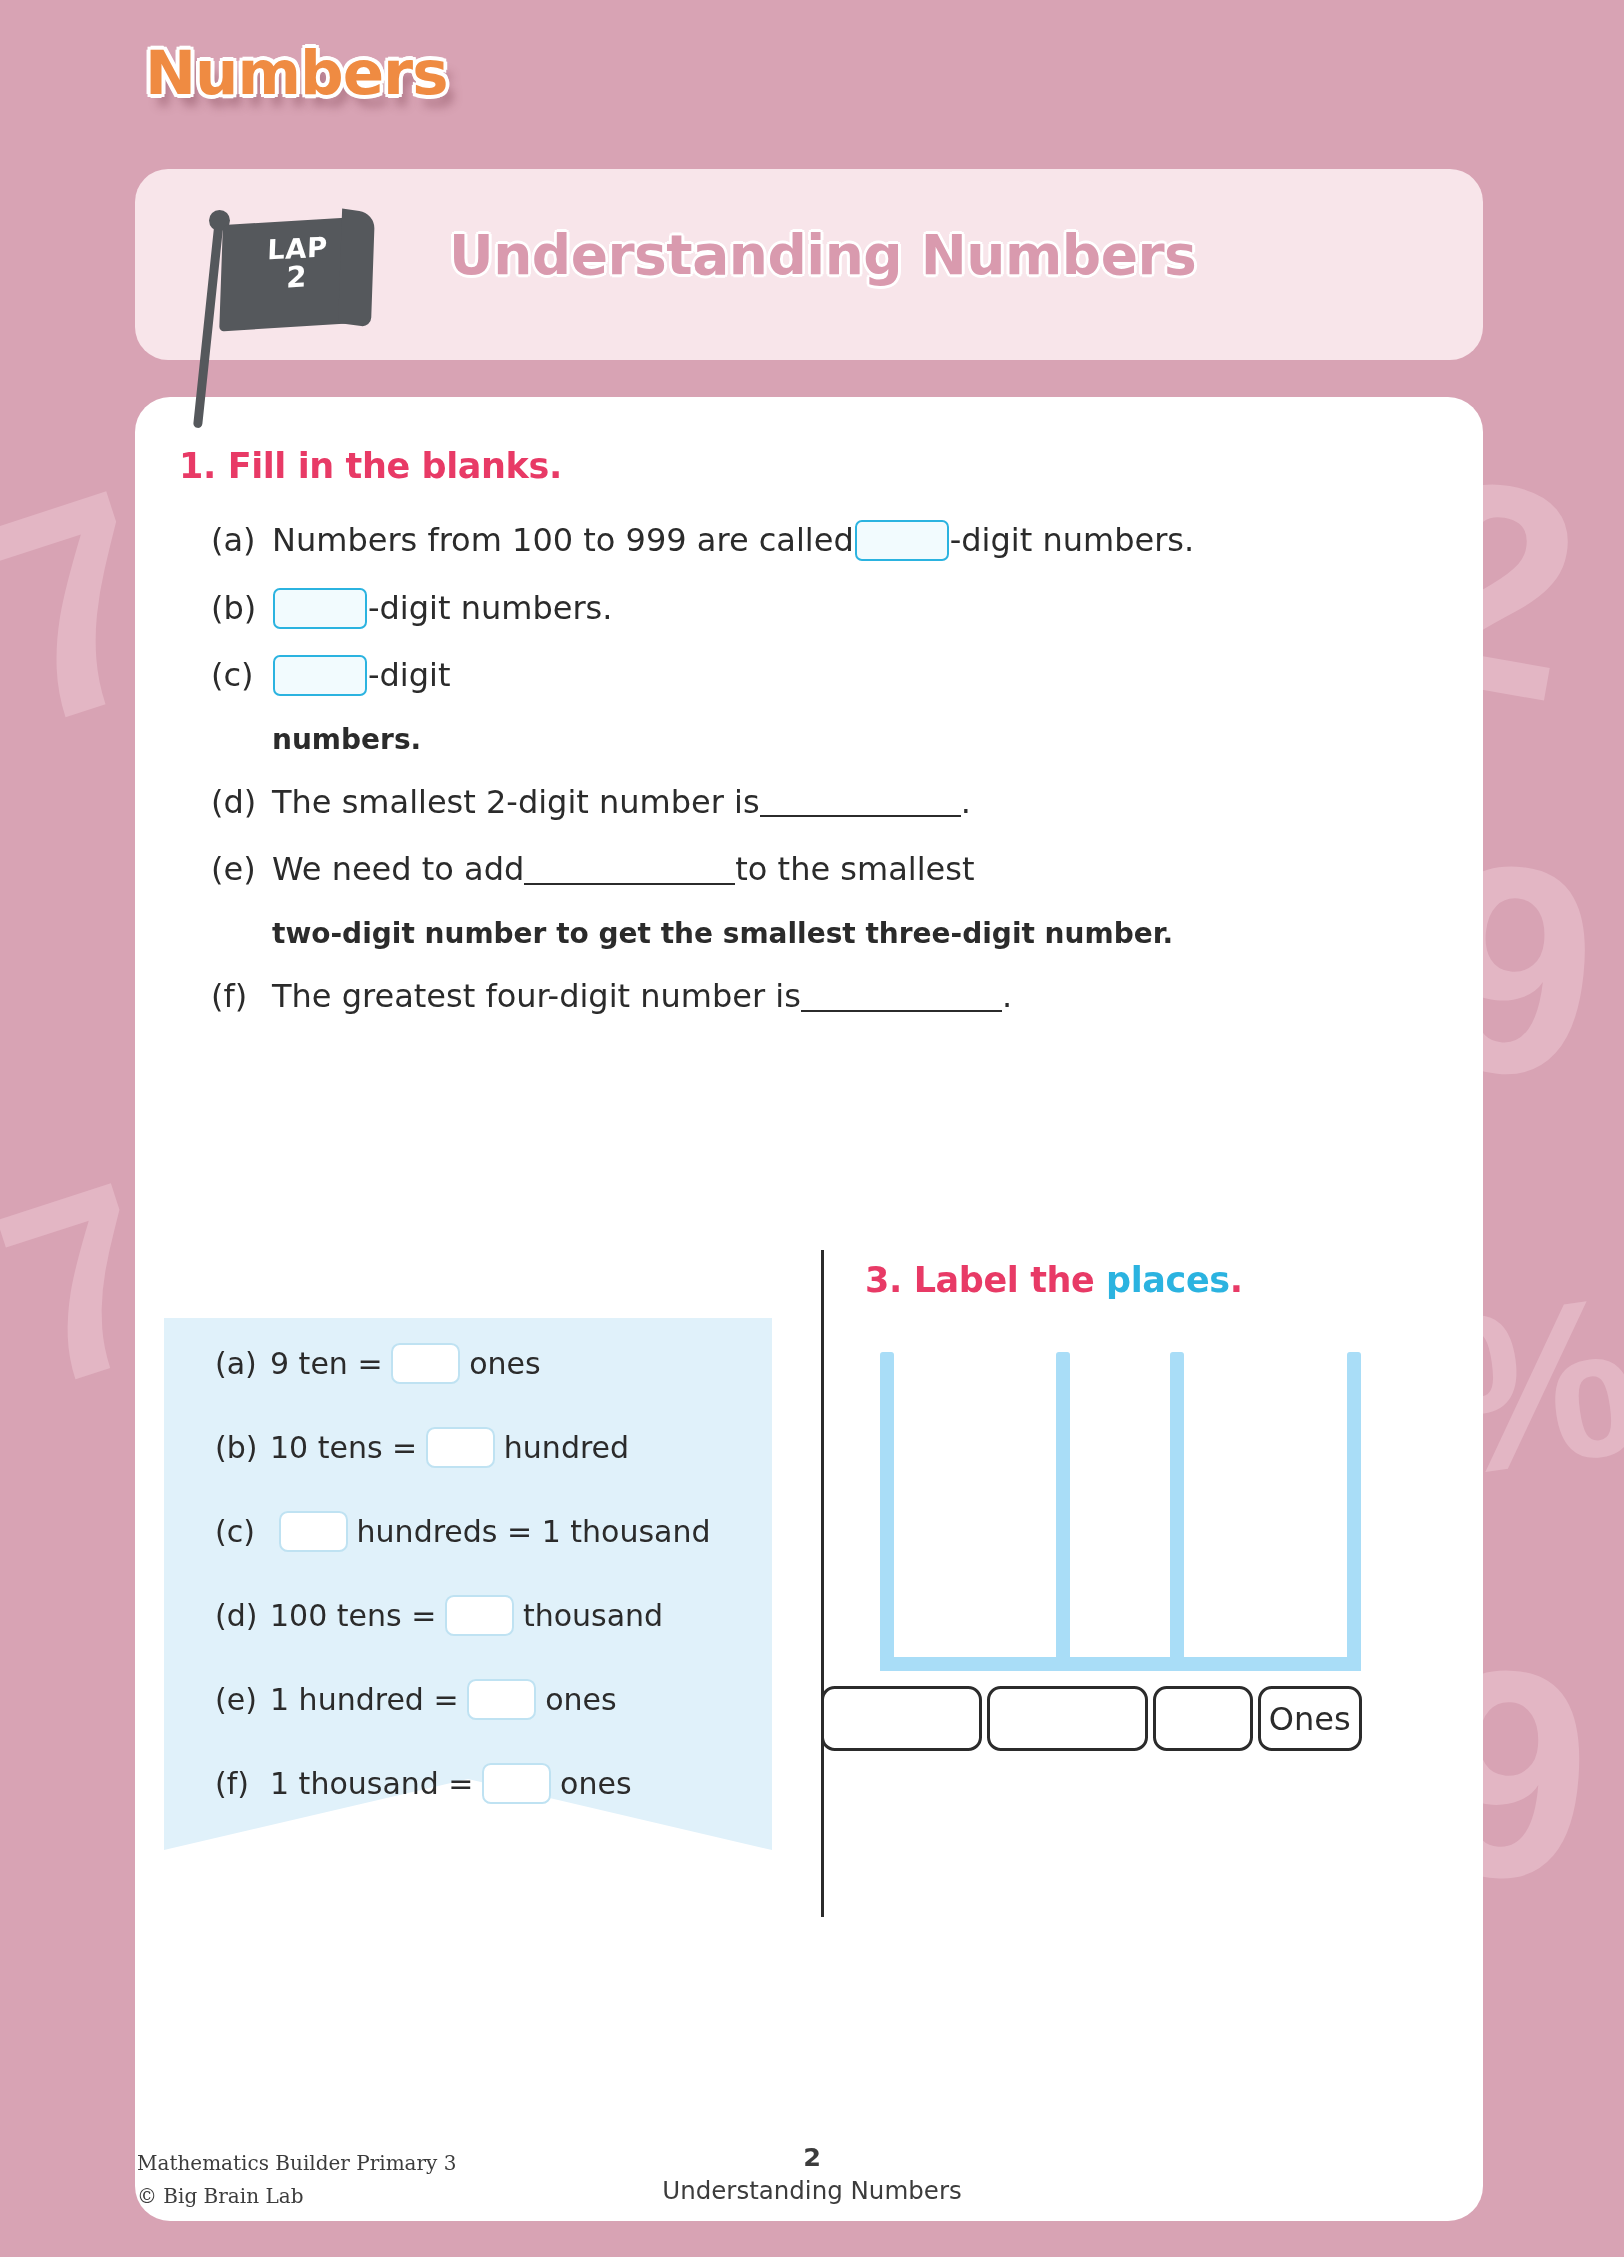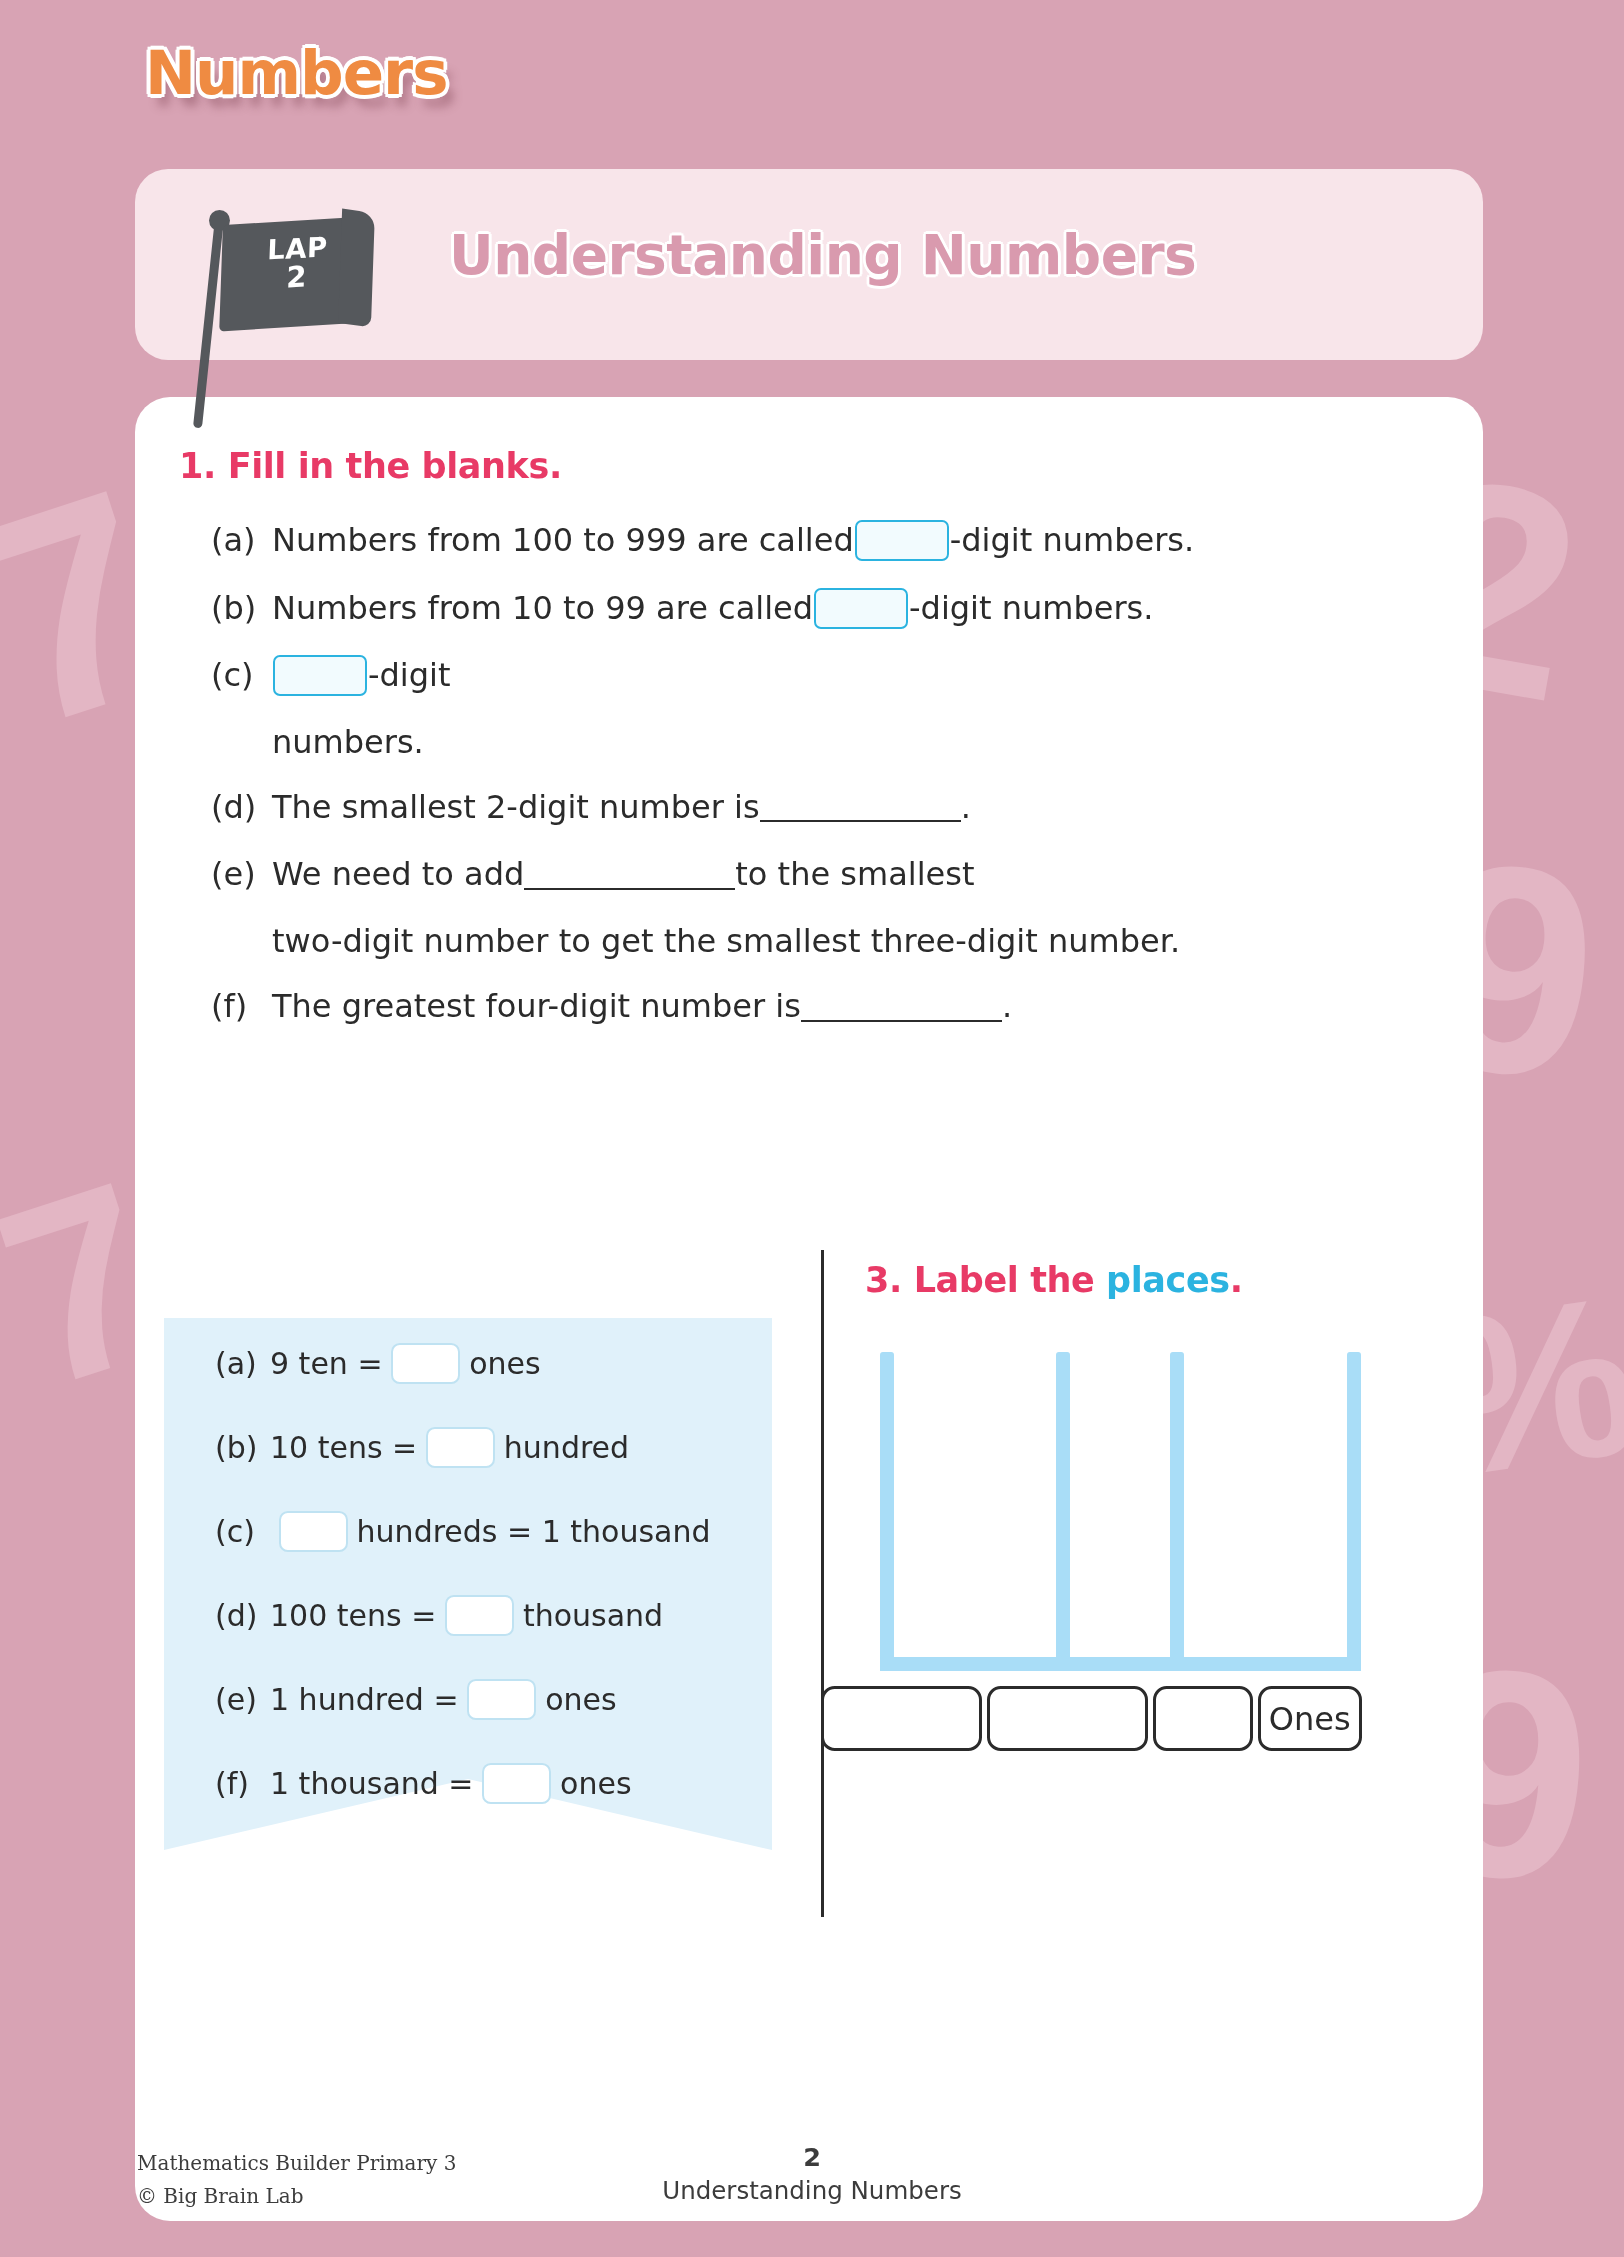--- a/index.html
+++ b/index.html
@@ -110,21 +110,21 @@
   .q1{position:absolute;left:76px;top:123px;width:1235px;}
   .q1 .row{
     display:flex;align-items:center;
     font-family:"DejaVu Sans", sans-serif;
     font-size:32px;color:#2b2b2b;
     margin-bottom:26.5px;line-height:1.28;
     white-space:nowrap;
   }
   .q1 .lbl{width:61px;flex:0 0 61px;}
   .q1 .cont{margin-left:61px;margin-bottom:26.5px;
-    font-family:"DejaVu Sans", sans-serif;font-size:32px;color:#2b2b2b;}
+    font-family:"DejaVu Sans", sans-serif;font-size:28px;color:#2b2b2b;font-weight:bold;}
   .cyanbox{
     display:inline-block;width:90px;height:37px;
     border:2.9px solid #2bb3e0;border-radius:6.9px;
     background:#f2fbfe;vertical-align:middle;
     margin:0 1px;
   }
   .blankline{
     display:inline-block;border-bottom:2.9px solid #2b2b2b;
     height:27.4px;vertical-align:bottom;
   }
@@ -240,21 +240,20 @@
 
     <div class="row">
       <span class="lbl">(a)</span>
       <span>Numbers from 100 to 999 are called</span>
       <span class="cyanbox"></span>
       <span>-digit numbers.</span>
     </div>
 
     <div class="row">
       <span class="lbl">(b)</span>
-      <span>Numbers from 10 to 99 are called</span>
       <span class="cyanbox"></span>
       <span>-digit numbers.</span>
     </div>
 
     <div class="row">
       <span class="lbl">(c)</span>
       <span class="cyanbox"></span>
       <span>-digit</span>
     </div>
     <div class="cont">numbers.</div>

